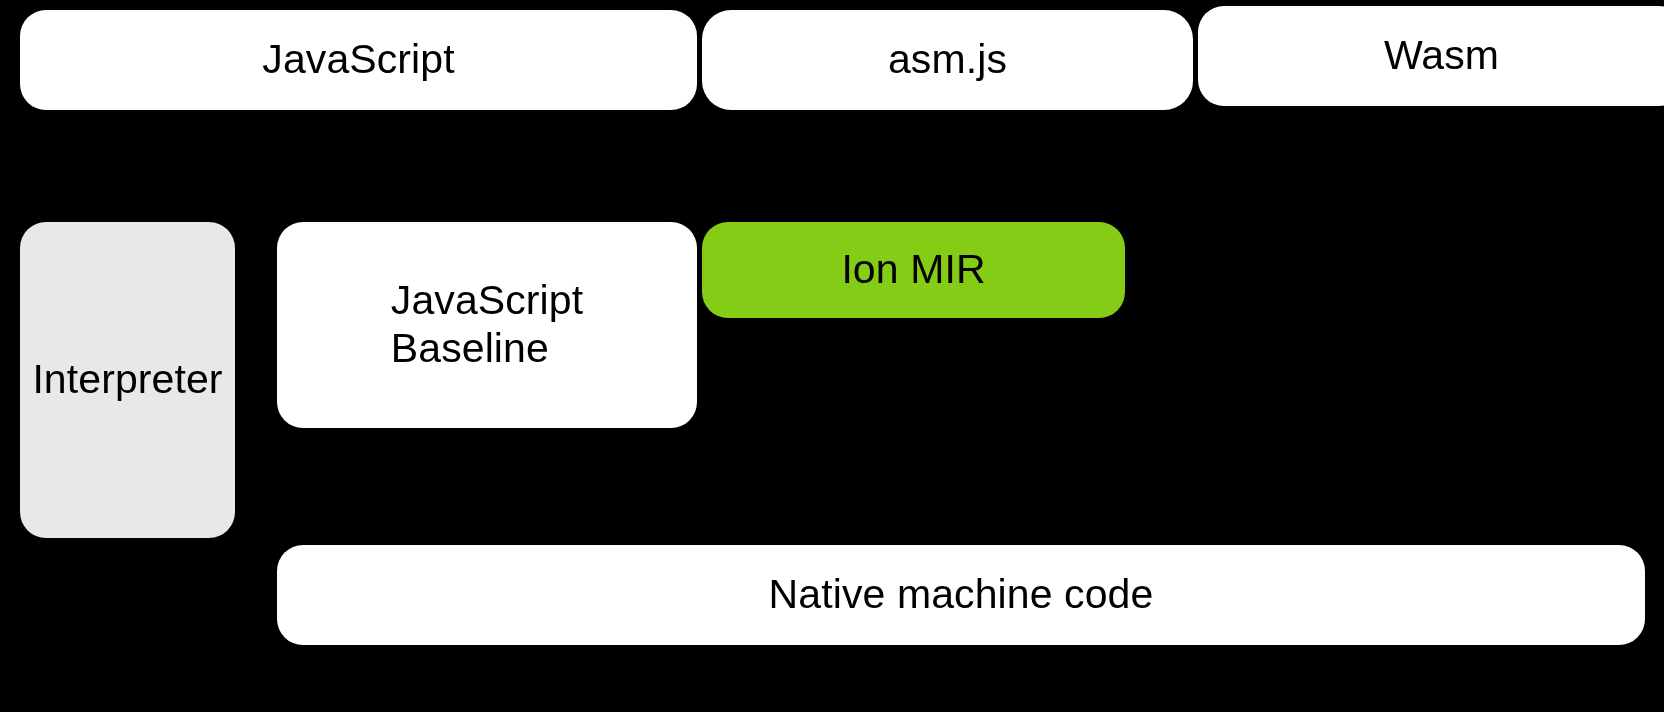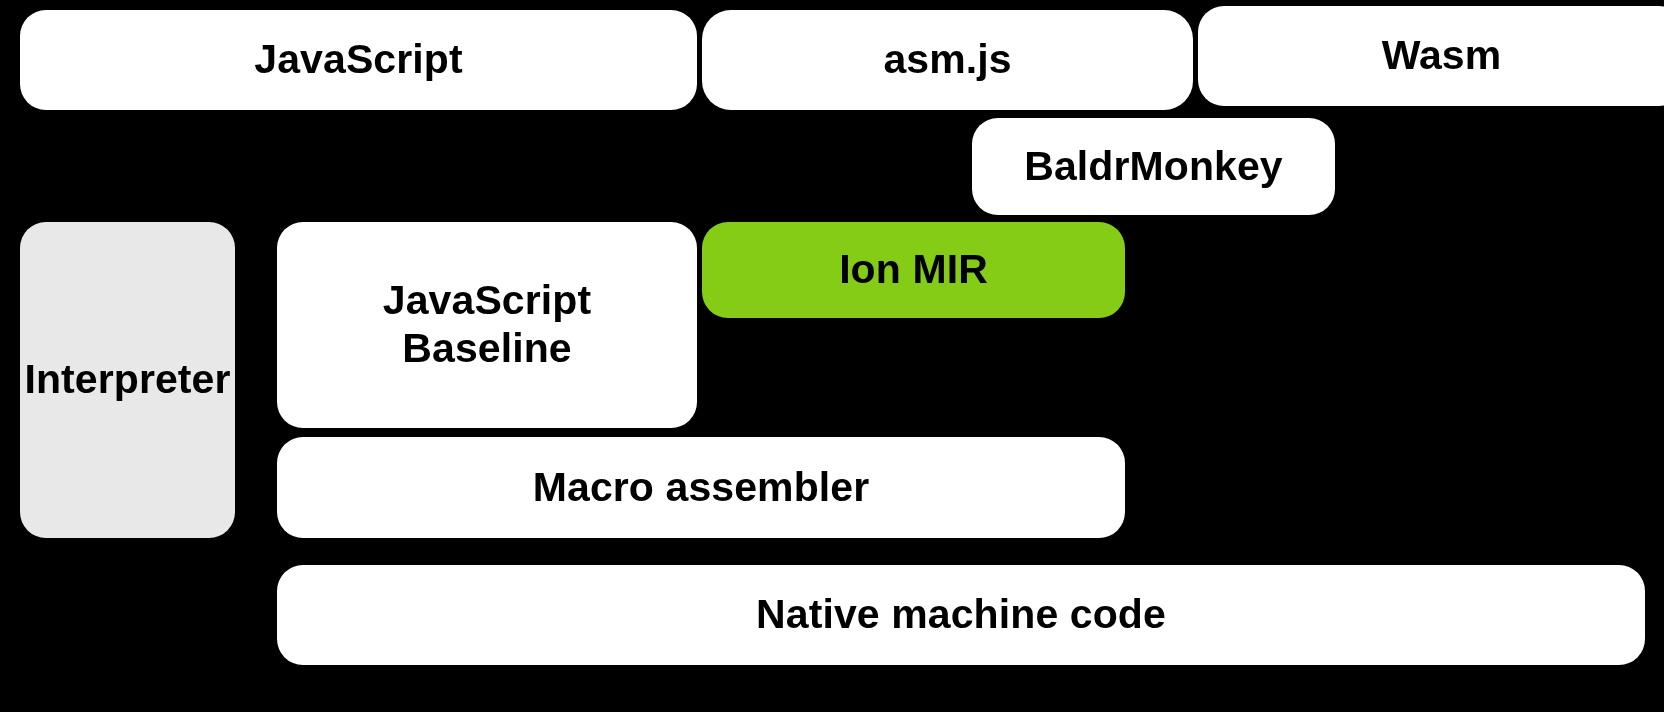--- a/index.html
+++ b/index.html
@@ -14,27 +14,26 @@
     background: #000000;
     overflow: hidden;
     font-family: "Liberation Sans", sans-serif;
   }
   .node {
     position: absolute;
     box-sizing: border-box;
     display: flex;
     align-items: center;
     justify-content: center;
-    text-align: center;
     border-radius: 26px;
     color: #000000;
     font-size: 41px;
     line-height: 1.16;
     letter-spacing: 0.1px;
-    font-weight: 700;
+    font-weight: 400;
     white-space: pre-line;
     padding: 20px 10px;
   }
   .fill-white { background: #ffffff; }
   .fill-grey  { background: #e8e8e8; }
   .fill-green { background: #84cc16; }
   .fill-pink  { background: #f4798c; }
 
   
   .n-javascript        { left: 20px;   top: 10px;  width: 677px; height: 100px; }
@@ -44,42 +43,40 @@
   .n-js-bytecode       { left: 20px;   top: 118px; width: 947px; height: 97px; }
   .n-baldrmonkey       { left: 972px;  top: 118px; width: 363px; height: 97px; }
   
   .n-interpreter       { left: 20px;   top: 222px; width: 215px; height: 316px; }
   .n-js-baseline       { left: 277px;  top: 222px; width: 420px; height: 206px; }
   .n-ion-mir           { left: 702px;  top: 222px; width: 423px; height: 96px; }
   .n-ion-lir           { left: 702px;  top: 332px; width: 423px; height: 96px; }
   .n-cranelift         { left: 1130px; top: 332px; width: 515px; height: 206px; }
   .n-macro-assembler   { left: 277px;  top: 437px; width: 848px; height: 101px; }
   
-  .n-native-code       { left: 277px;  top: 545px; width: 1368px; height: 100px; margin-top: 20px; }
+  .n-native-code       { left: 277px;  top: 545px; width: 1368px; height: 100px; }
 </style>
 </head>
 <body>
 
 <div id="stage">
 
   <div class="node fill-white n-javascript">JavaScript</div>
 
   <div class="node fill-white n-asmjs">asm.js</div>
 
   <div class="node fill-white n-wasm">Wasm</div>
 
 
-  <div class="node fill-white n-baldrmonkey">BaldrMonkey</div>
 
   <div class="node fill-grey n-interpreter">Interpreter</div>
 
   <div class="node fill-white n-js-baseline">JavaScript
 Baseline</div>
 
   <div class="node fill-green n-ion-mir">Ion MIR</div>
 
 
 
-  <div class="node fill-white n-macro-assembler">Macro assembler</div>
 
   <div class="node fill-white n-native-code">Native machine code</div>
 
 </div>
 
 </body></html>

